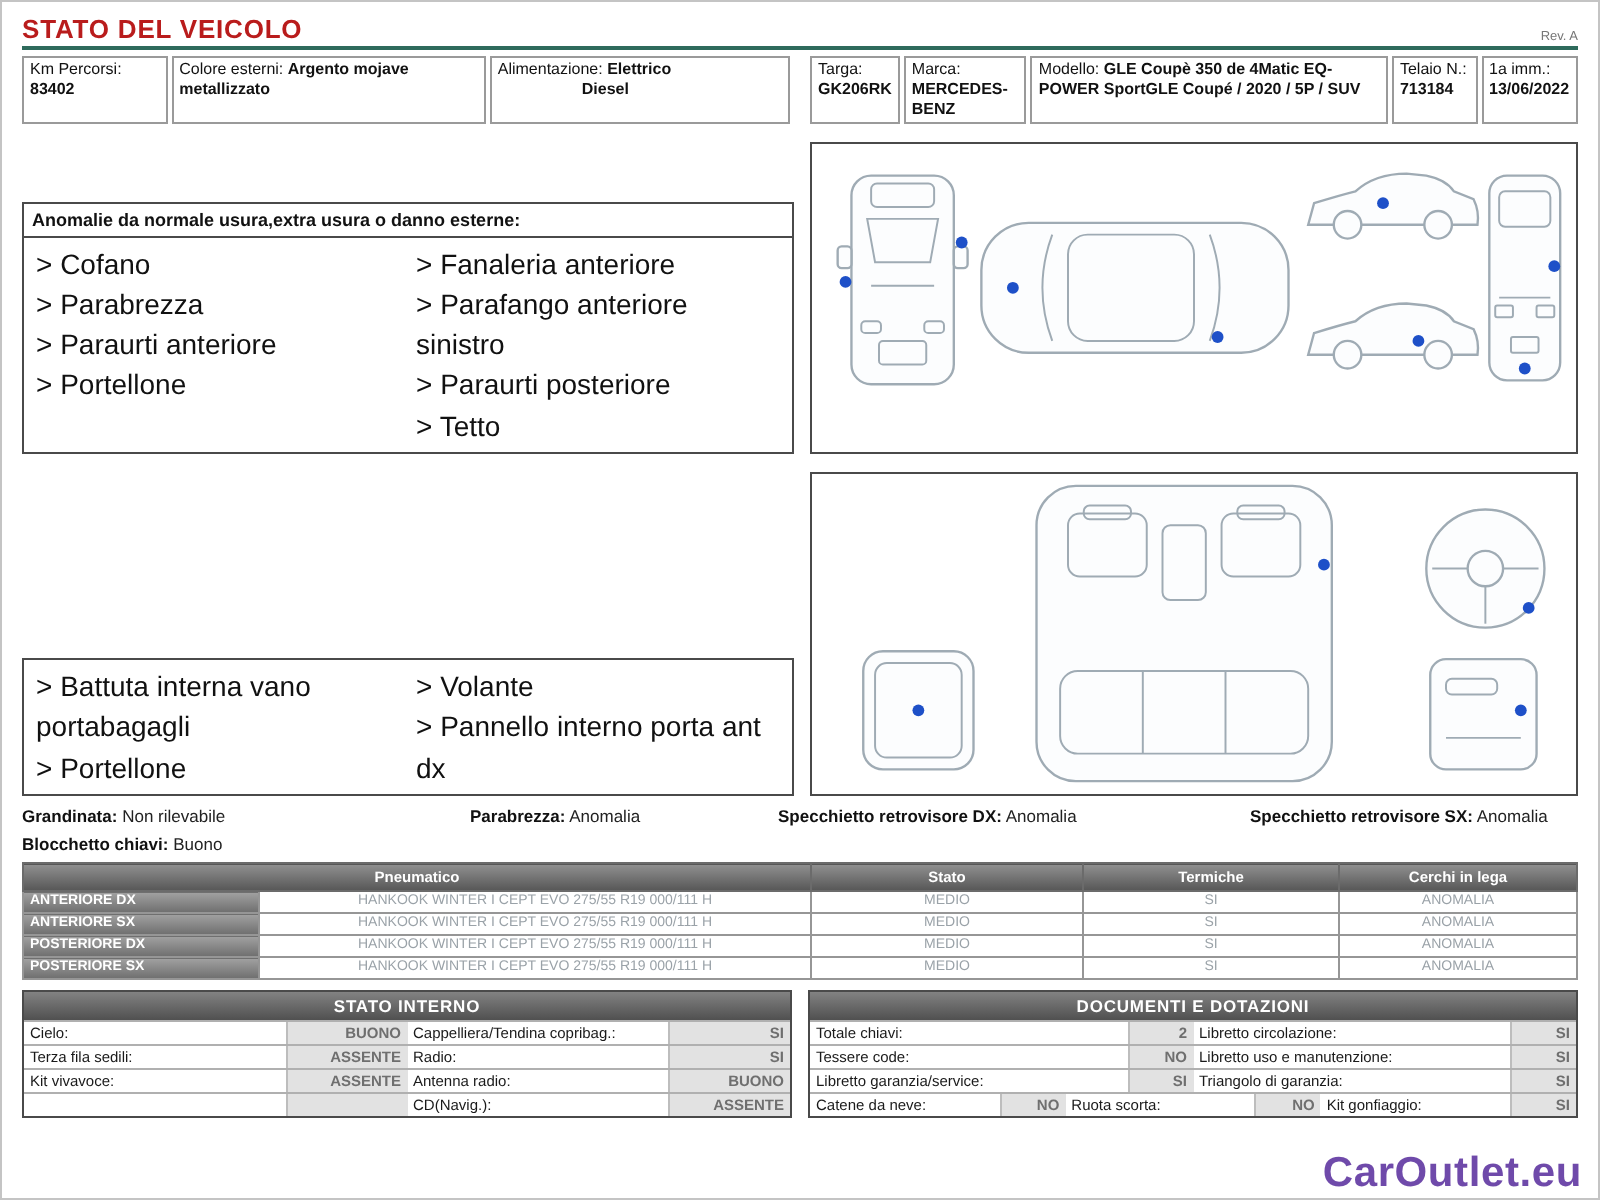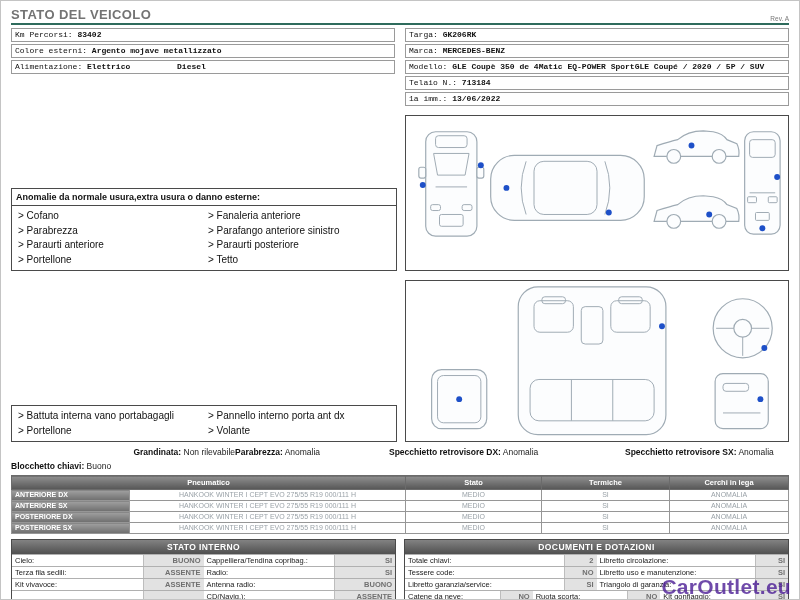--- a/index.html
+++ b/index.html
@@ -1,44 +1,44 @@
 <!DOCTYPE html>
 <html><head>
 <meta charset="utf-8">
 <style>
   html,body{margin:0;padding:0;background:#e9e9e9;}
   .page{width:800px;height:600px;background:#fff;border:1px solid #c4c4c4;box-sizing:border-box;
         padding:6px 10px 4px;position:relative;font-family:"Liberation Sans",sans-serif;overflow:hidden;color:#111;}
   
   .topbar{display:flex;justify-content:space-between;align-items:flex-end;border-bottom:2px solid #2e6b5c;padding-bottom:1px;}
-  .title{font-size:13px;font-weight:bold;color:#737373;letter-spacing:.4px;}
+  .title{font-size:13px;font-weight:bold;color:#b91c1c;letter-spacing:.4px;}
   .rev{font-size:6.5px;color:#777;}
   
   .info{display:flex;gap:10px;margin-top:3px;}
-  .icol{flex:1;display:flex;flex-direction:column;gap:2px;font-family:Liberation Mono, monospace;}
+  .icol{flex:1;display:flex;flex-direction:row;gap:2px;}
   .irow{border:1px solid #9a9a9a;padding:1px 3px;font-size:8px;line-height:1.25;background:#fff;}
   .irow .lbl{color:#111;}
   .irow .val{font-weight:bold;}
   .gap-val{margin-left:42px;font-weight:bold;}
   
   .sec{display:flex;gap:8px;margin-top:5px;align-items:flex-end;}
   .sec.ext{height:160px;}
   .sec.int{height:166px;}
   .lpanel{width:386px;border:1px solid #4a4a4a;box-sizing:border-box;background:#fff;}
   .dpanel{flex:1;border:1px solid #4a4a4a;box-sizing:border-box;padding:2px;background:#fff;}
   .phead{font-size:9px;font-weight:bold;padding:3px 4px;border-bottom:1px solid #4a4a4a;}
   .plist{display:flex;padding:3px 2px;}
-  .plist ul{flex:1;margin:0;padding:0 4px;list-style:none;font-size:10px;line-height:1.45;color:#111;}
+  .plist ul{flex:1;margin:0;padding:0 4px;list-style:none;font-size:14px;line-height:1.45;color:#111;}
   svg{display:block;width:100%;height:100%;}
   .car{fill:#fcfdfe;stroke:#9fabb4;stroke-width:1.2;}
   .carline{fill:none;stroke:#9fabb4;stroke-width:1;}
   .dot{fill:#1e50c8;stroke:none;}
   
   .sumrow{display:flex;margin-top:5px;font-size:8.5px;}
-  .sumrow .s1{width:224px;text-align:right;} .sumrow .s2{width:154px;} .sumrow .s3{width:236px;} .sumrow .s4{flex:1;}
+  .sumrow .s1{width:224px;} .sumrow .s2{width:154px;} .sumrow .s3{width:236px;} .sumrow .s4{flex:1;}
   .sumrow .lbl,.sumrow2 .lbl{font-weight:bold;}
   .sumrow .val,.sumrow2 .val{color:#222;}
   .sumrow2{font-size:8.5px;margin-top:4px;}
   
   .tyres{width:100%;border-collapse:collapse;margin-top:4px;table-layout:fixed;}
   .tyres th{background:linear-gradient(#8f8f8f,#565656);color:#fff;font-size:7.5px;font-weight:bold;padding:2px;border:1px solid #6b6b6b;}
   .tyres td{border:1px solid #969696;padding:1px 3px;font-size:7px;line-height:1.15;}
   .tyres td.pos{background:linear-gradient(#a0a0a0,#6e6e6e);color:#fff;font-weight:bold;}
   .tyres td.desc,.tyres td.cv{color:#9aa2a8;text-align:center;}
   
@@ -174,22 +174,22 @@
   </div>
 
   <div class="sec int">
     <div class="lpanel">
       <div class="plist">
         <ul>
           <li>&gt; Battuta interna vano portabagagli</li>
           <li>&gt; Portellone</li>
         </ul>
         <ul>
+          <li>&gt; Volante</li>
           <li>&gt; Pannello interno porta ant dx</li>
-          <li>&gt; Volante</li>
         </ul>
       </div>
     </div>
     <div class="dpanel">
       <svg viewBox="0 0 384 158" preserveAspectRatio="xMidYMid meet">
 
         <g transform="translate(24,88)">
           <rect class="car" x="0" y="0" width="56" height="60" rx="10"></rect>
           <rect class="carline" x="6" y="6" width="44" height="48" rx="6"></rect>
           <circle class="dot" cx="28" cy="30" r="3"></circle>

